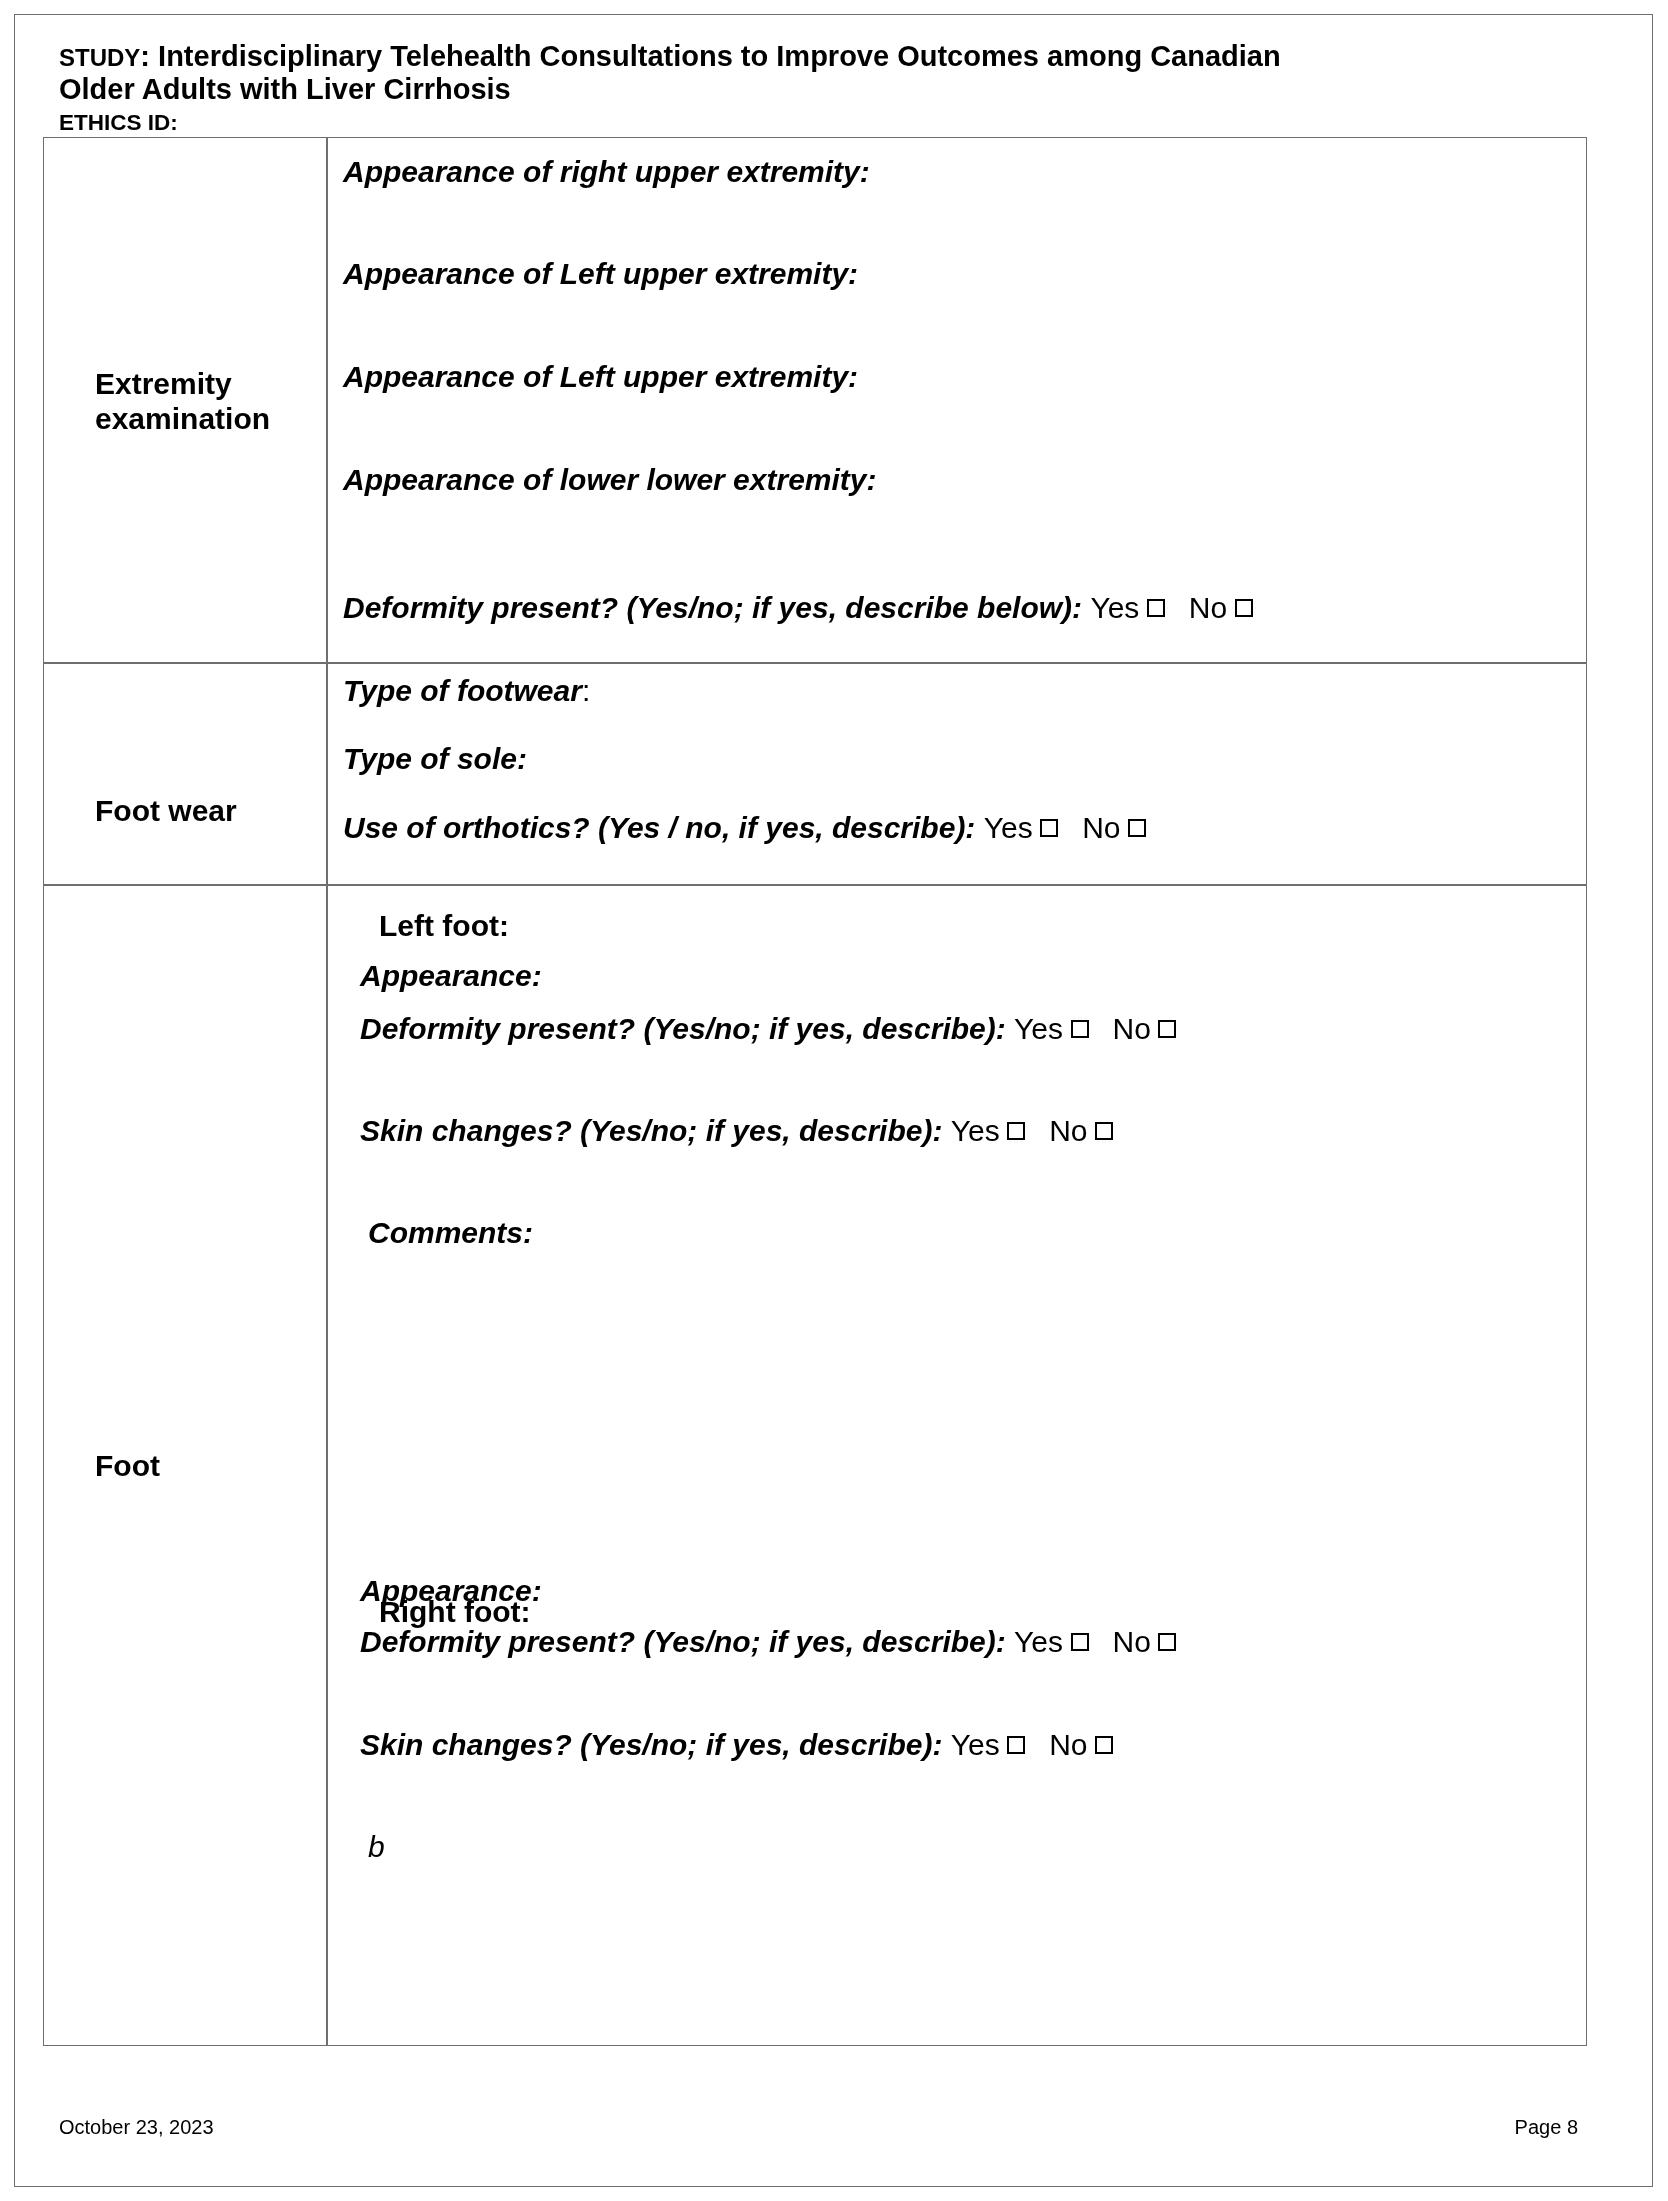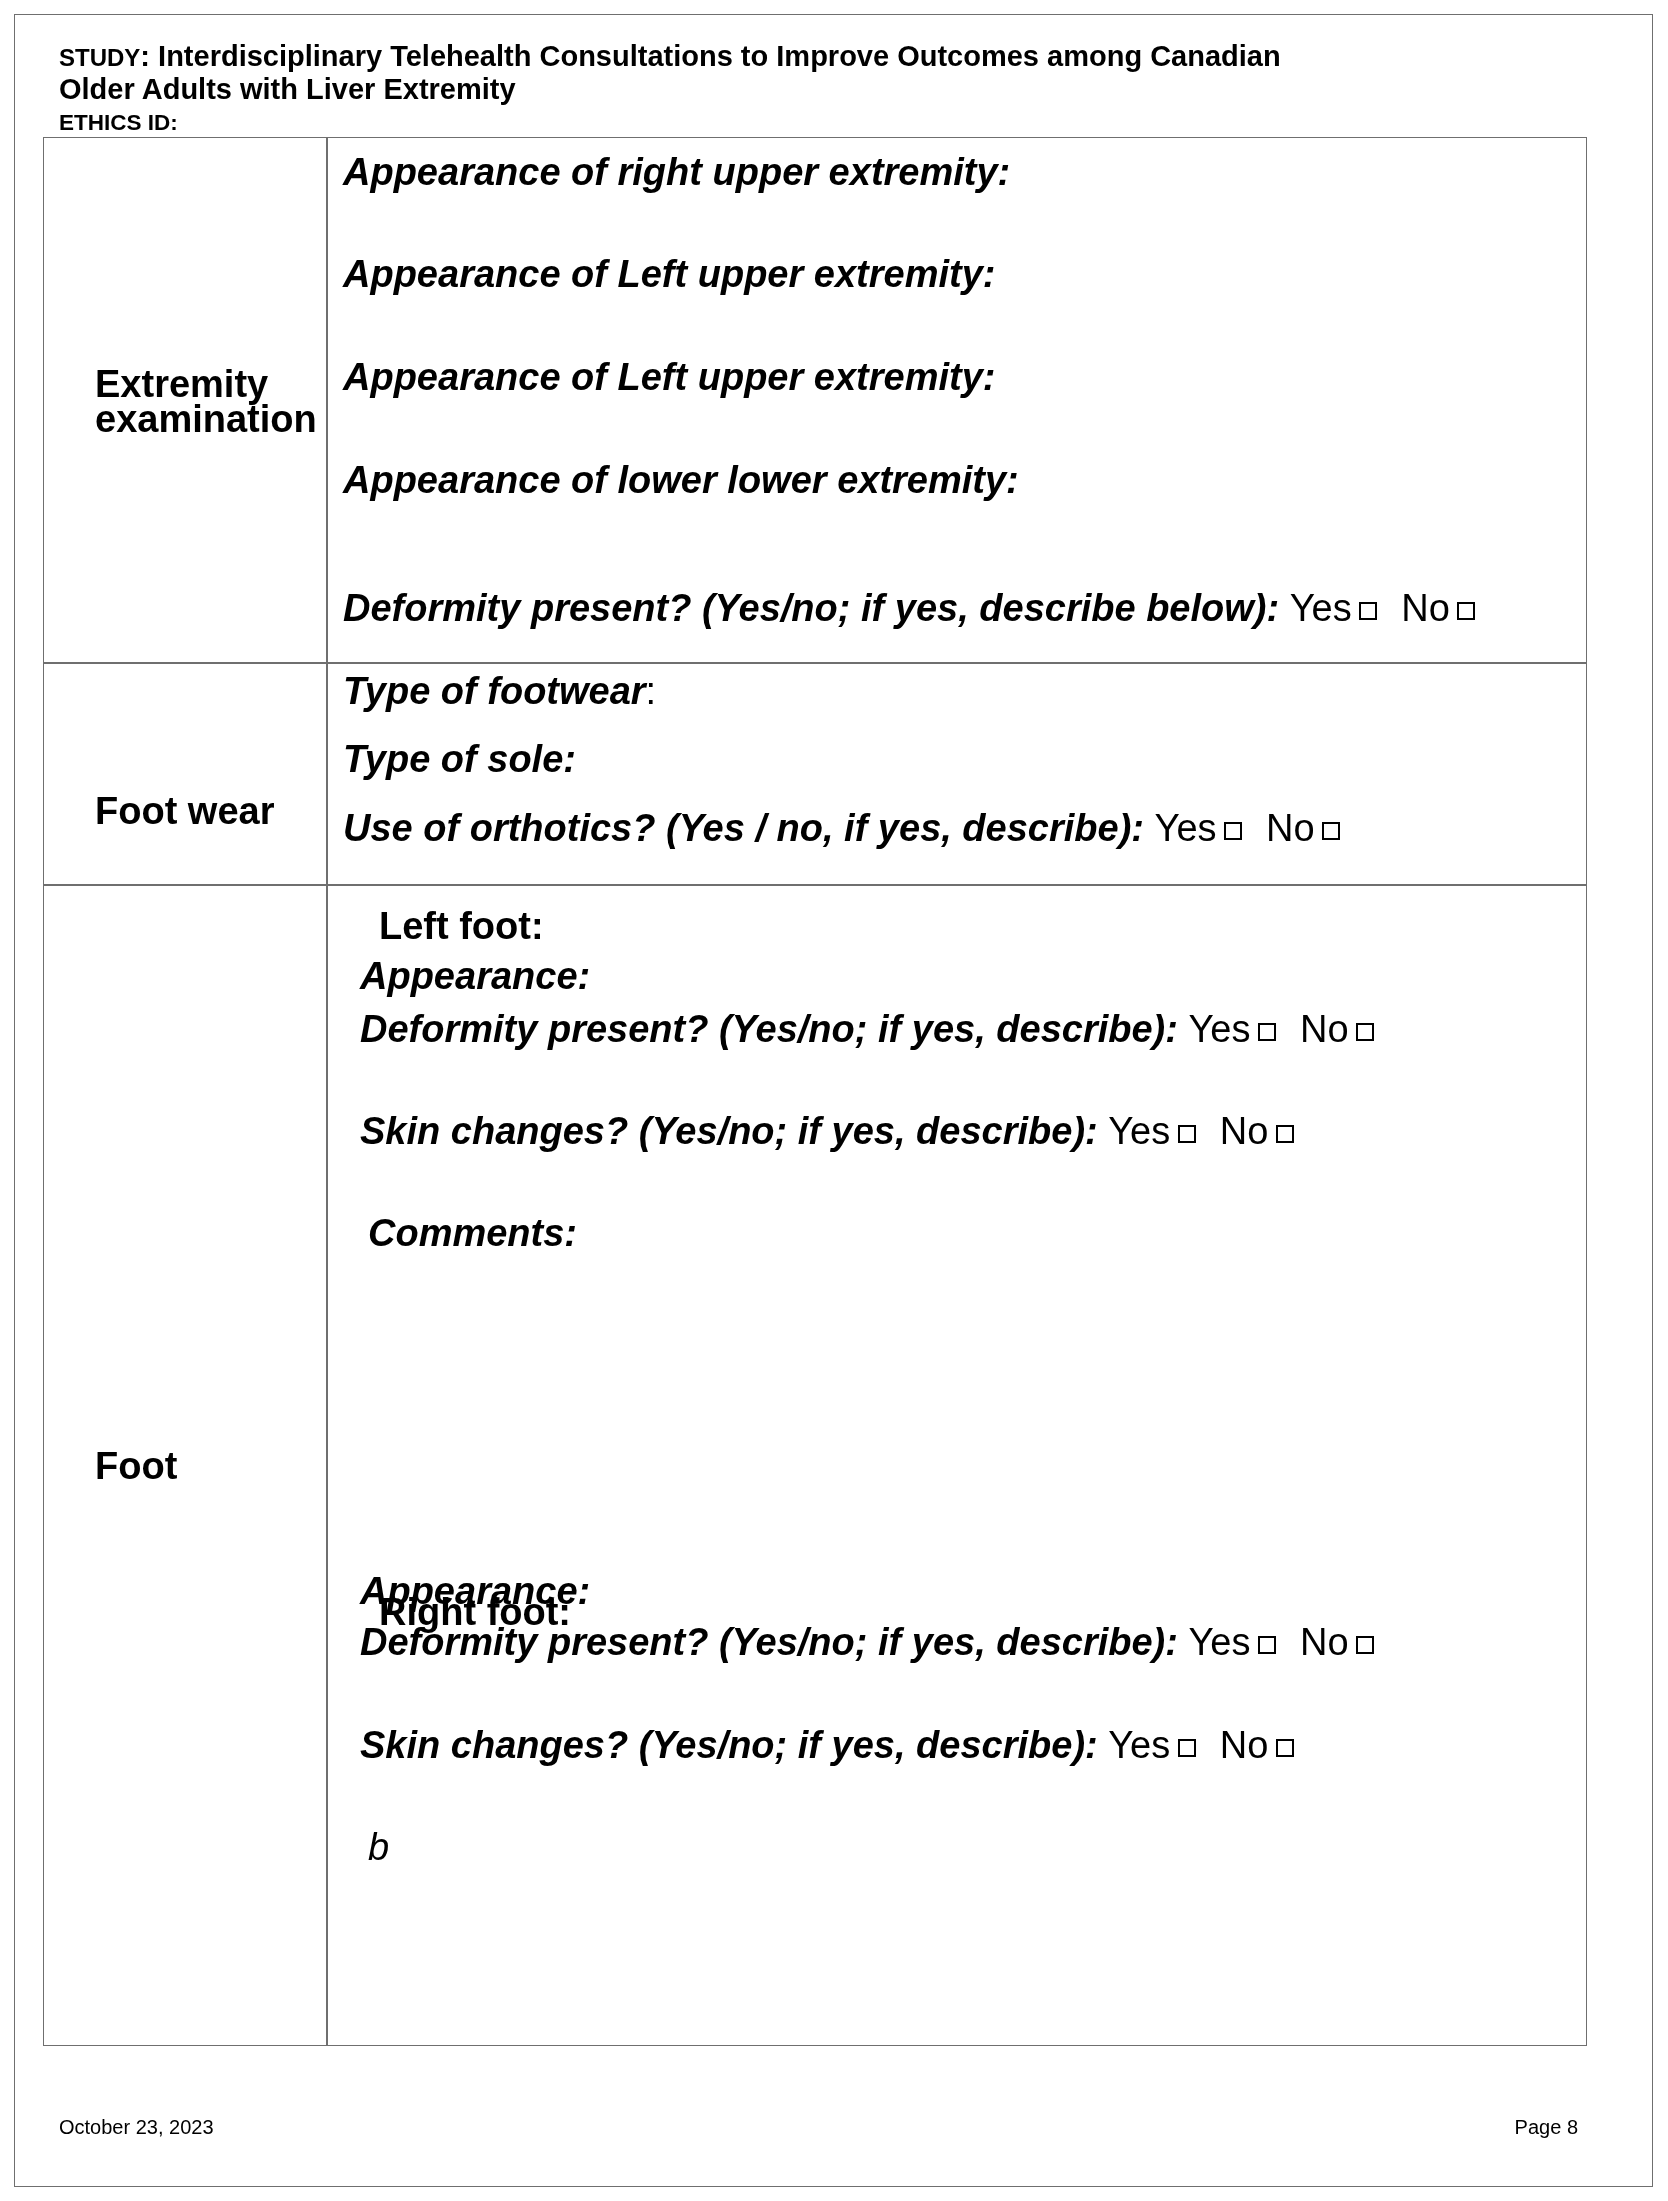--- a/index.html
+++ b/index.html
@@ -11,39 +11,39 @@
   .hdr-study { top:39px; font-size:29px; line-height:34px; }
   .hdr-study .small { font-size:24px; }
   .hdr-line2 { top:72px; font-size:29px; line-height:34px; }
   .hdr-ethics { top:110px; font-size:22.5px; line-height:26px; }
 
   .tbl { position:absolute; left:43px; top:137px; width:1544px; height:1909px;
          border:1.9px solid #6f6f6f; box-sizing:border-box; }
   .vline { position:absolute; left:326px; top:137px; width:1.9px; height:1909px; background:#6f6f6f; }
   .hline { position:absolute; left:43px; width:1544px; height:1.9px; background:#6f6f6f; }
 
-  .t { position:absolute; white-space:nowrap; font-size:38px; line-height:34px; transform:translateY(-50%); }
+  .t { position:absolute; white-space:nowrap; font-size:30px; line-height:34px; transform:translateY(-50%); }
   .lbl { font-weight:bold; font-style:normal;margin-left:36px; }
   .q { font-weight:bold; font-style:italic; }
   .plain { font-weight:normal; font-style:normal; }
   .it { font-style:italic; font-weight:normal; }
   .box { display:inline-block; width:18px; height:18px; border:2.8px solid #000; box-sizing:border-box;
          vertical-align:0.9px; margin-left:7.5px; }
   .opt { display:inline-block; }
   .gap { display:inline-block; width:24px; }
 
   .footer { position:absolute; top:2114px; font-size:20px; line-height:26px; }
 </style>
 </head>
 <body>
 
 <div class="page-border"></div>
 
 <div class="hdr hdr-study"><span class="small">STUDY</span><span>:</span><span> Interdisciplinary Telehealth Consultations to Improve Outcomes among Canadian</span></div>
-<div class="hdr hdr-line2">Older Adults with Liver Extremity</div>
+<div class="hdr hdr-line2">Older Adults with Liver Cirrhosis</div>
 <div class="hdr hdr-ethics">ETHICS ID:</div>
 
 <div class="tbl"></div>
 <div class="vline"></div>
 <div class="hline" style="top:662px"></div>
 <div class="hline" style="top:884px"></div>
 
 <div class="t lbl" style="left:59px; top:384px">Extremity</div>
 <div class="t lbl" style="left:59px; top:419px">examination</div>
 

